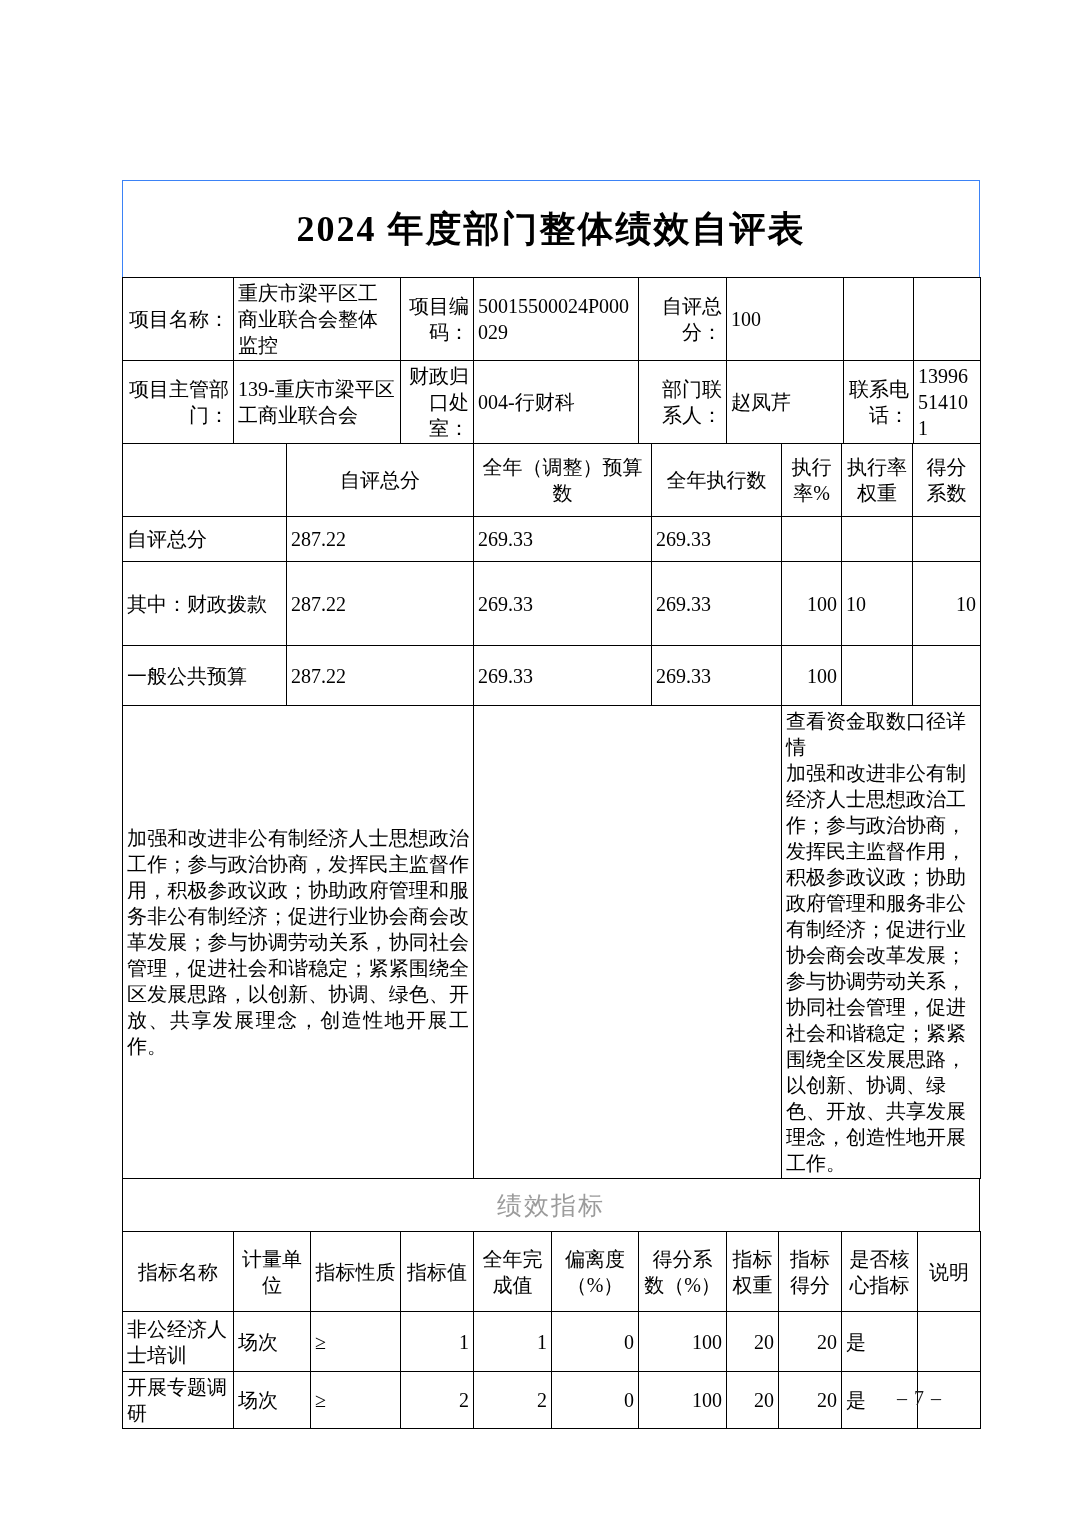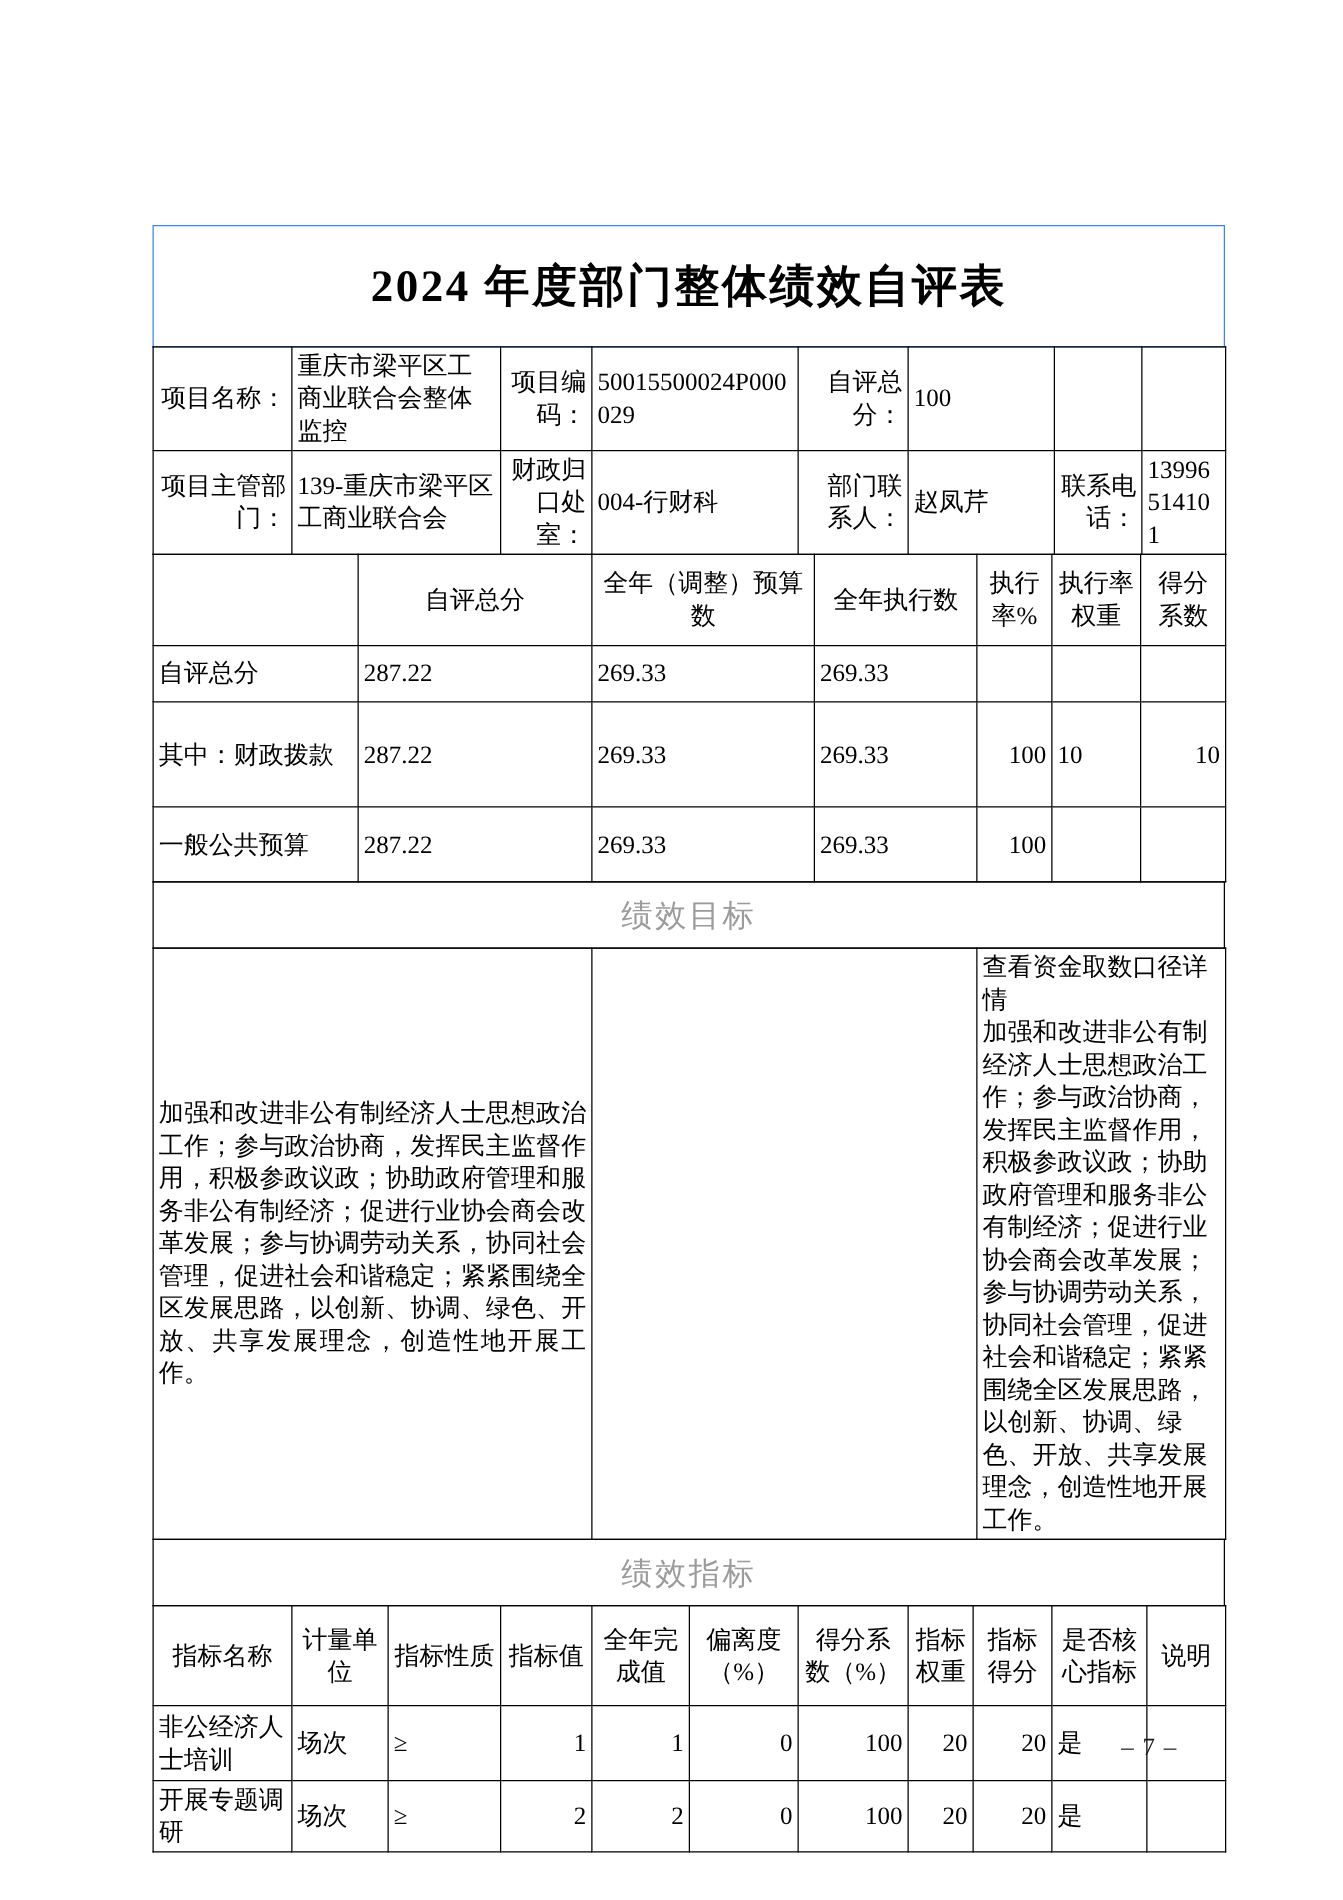--- a/index.html
+++ b/index.html
@@ -137,21 +137,20 @@
           <td class="val">287.22</td>
           <td class="val">269.33</td>
           <td class="val">269.33</td>
           <td class="num">100</td>
           <td class="val"></td>
           <td class="num"></td>
         </tr>
       </tbody>
     </table>
 
-    <div class="band">绩效目标</div>
 
     <table class="tbl">
       <colgroup>
         <col style="width:351px">
           <col style="width:308px">
           <col style="width:199px">
       </colgroup>
       <tbody>
         <tr style="height:287px">
           <td class="goal-left">加强和改进非公有制经济人士思想政治工作；参与政治协商，发挥民主监督作用，积极参政议政；协助政府管理和服务非公有制经济；促进行业协会商会改革发展；参与协调劳动关系，协同社会管理，促进社会和谐稳定；紧紧围绕全区发展思路，以创新、协调、绿色、开放、共享发展理念，创造性地开展工作。</td>

